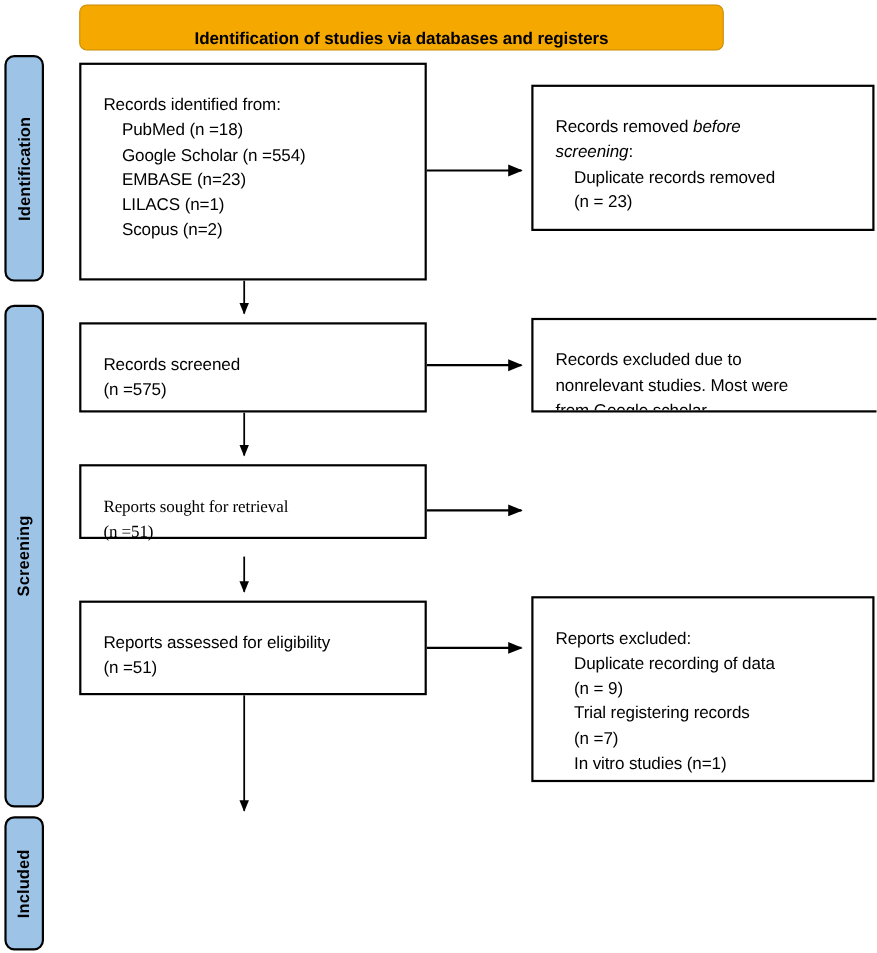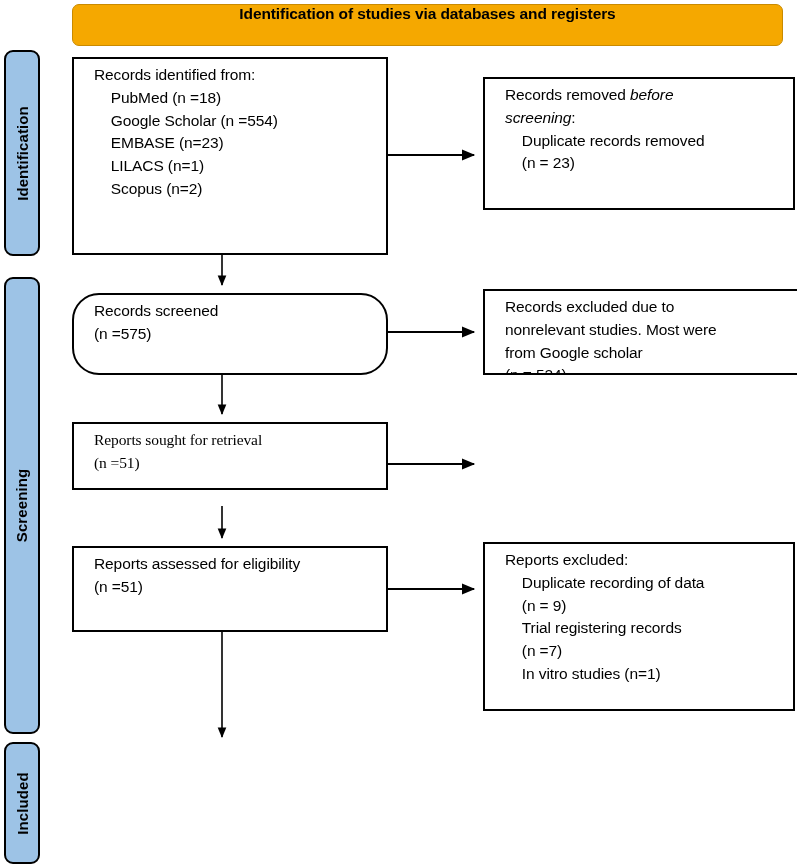--- a/index.html
+++ b/index.html
@@ -18,28 +18,28 @@
     height: 866px;
     overflow: hidden;
     background: #ffffff;
   }
 
   
   .header-banner {
     position: absolute;
     left: 72px;
     top: 4px;
-    width: 711px;
+    width: 586px;
     height: 42px;
     background: #F5A800;
     border: 1.5px solid #C98A00;
     border-radius: 7px;
     box-sizing: border-box;
     display: flex;
-    align-items: flex-start;
+    align-items: flex-end;
     justify-content: center;
   }
   .header-banner .title {
     font-size: 15.5px;
     font-weight: bold;
     color: #000000;
     letter-spacing: -0.1px;
     text-align: center;
   }
 
@@ -67,34 +67,34 @@
   #stage-identification { top: 50px;  height: 206px; }
   #stage-screening      { top: 277px; height: 457px; }
   #stage-included       { top: 742px; height: 122px; }
 
   
   .flow-box {
     position: absolute;
     background: #ffffff;
     border: 2.5px solid #000000;
     box-sizing: border-box;
-    padding: 5px 13px 8px 20px;
+    padding: 26px 13px 8px 20px;
   }
   .flow-box .box-text {
     font-size: 15.5px;
     line-height: 1.47;
     color: #000000;
     white-space: pre-wrap;
     letter-spacing: -0.1px;
   }
   .flow-box .box-text .ital { font-style: italic; margin-top: 24px; }
 
   
   #box-records-identified { left: 72px;  top: 57px;  width: 316px; height: 198px; }
-  #box-records-screened   { left: 72px;  top: 293px; width: 316px; height: 82px; border-radius: 27px;  }
+  #box-records-screened   { left: 72px;  top: 293px; width: 316px; height: 82px;  }
   #box-reports-sought     { left: 72px;  top: 422px; width: 316px; height: 68px; font-family: Liberation Serif, serif;  }
   #box-reports-assessed   { left: 72px;  top: 546px; width: 316px; height: 86px;  }
   #box-studies-included   { left: 72px;  top: 744px; width: 316px; height: 120px; }
 
   
   #box-records-removed    { left: 483px; top: 77px;  width: 312px; height: 133px; }
   #box-records-excluded   { left: 483px; top: 289px; width: 340px; height: 86px;  }
   #box-reports-notretr    { left: 483px; top: 422px; width: 312px; height: 84px;  }
   #box-reports-excluded   { left: 483px; top: 542px; width: 312px; height: 169px; }
 

